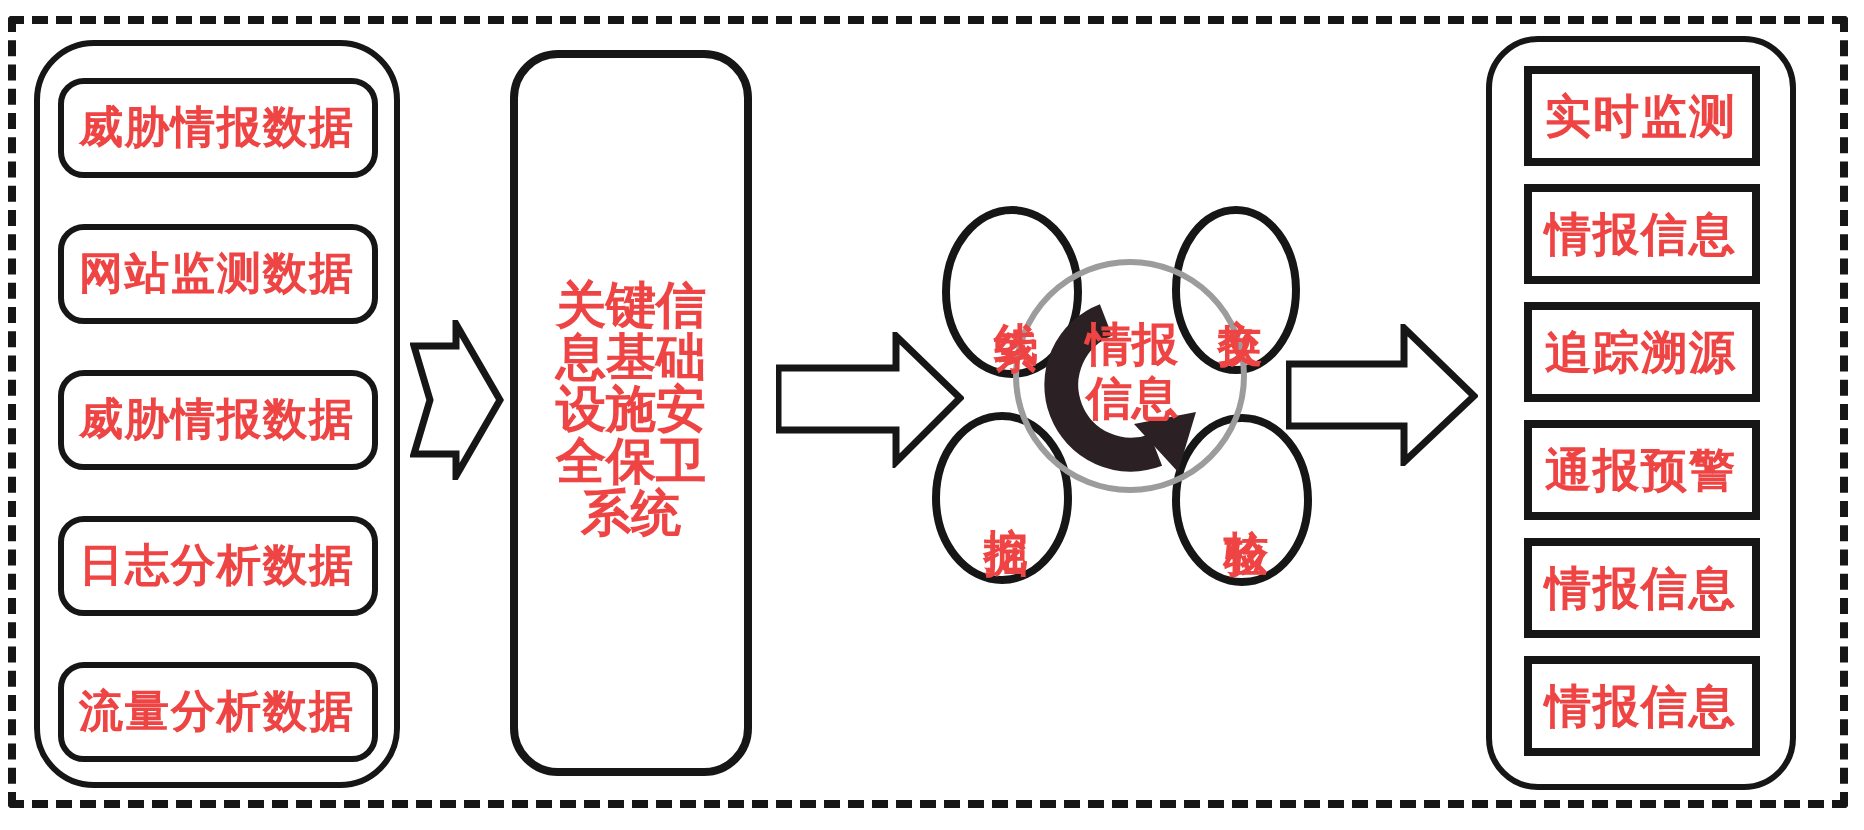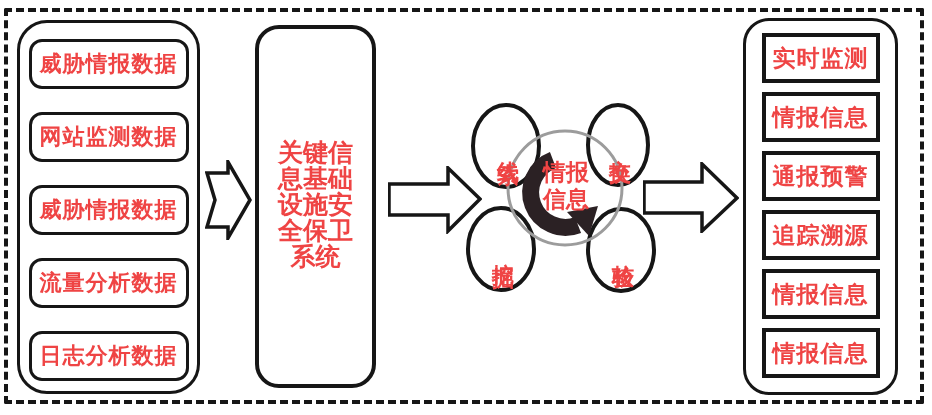--- a/index.html
+++ b/index.html
@@ -56,22 +56,22 @@
 <body>
 
 <div class="canvas">
 
   <div class="frame"></div>
 
   <div class="left-panel">
     <div class="pill">威胁情报数据</div>
     <div class="pill">网站监测数据</div>
     <div class="pill">威胁情报数据</div>
+    <div class="pill">日志分析数据</div>
     <div class="pill">流量分析数据</div>
-    <div class="pill">日志分析数据</div>
   </div>
 
   <svg class="arrow-svg" style="left:205px;top:160px;" width="47" height="80" viewBox="0 0 47 80">
     <polygon points="2,13 23,13 23,2 45,40 23,78 23,67 2,67 10,40" fill="#ffffff" stroke="#161616" stroke-width="3.5" stroke-linejoin="miter"></polygon>
   </svg>
 
   <div class="mid-box">
     <div class="mid-text">关键信息基础设施安全保卫系统</div>
   </div>
 
@@ -95,19 +95,19 @@
   <div class="node-label" style="left:588px;top:209px;width:66px;height:82px;">核验</div>
   <div class="center-label">情报信息</div>
 
   <svg class="arrow-svg" style="left:643px;top:162px;" width="96" height="71" viewBox="0 0 96 71">
     <polygon points="1,20 59,20 59,2 94,36 59,69 59,51 1,51" fill="#ffffff" stroke="#161616" stroke-width="3.5" stroke-linejoin="miter"></polygon>
   </svg>
 
   <div class="right-panel">
     <div class="rbox">实时监测</div>
     <div class="rbox">情报信息</div>
+    <div class="rbox">追踪溯源</div>
     <div class="rbox">通报预警</div>
-    <div class="rbox">追踪溯源</div>
     <div class="rbox">情报信息</div>
     <div class="rbox">情报信息</div>
   </div>
 
 </div>
 
 </body></html>

